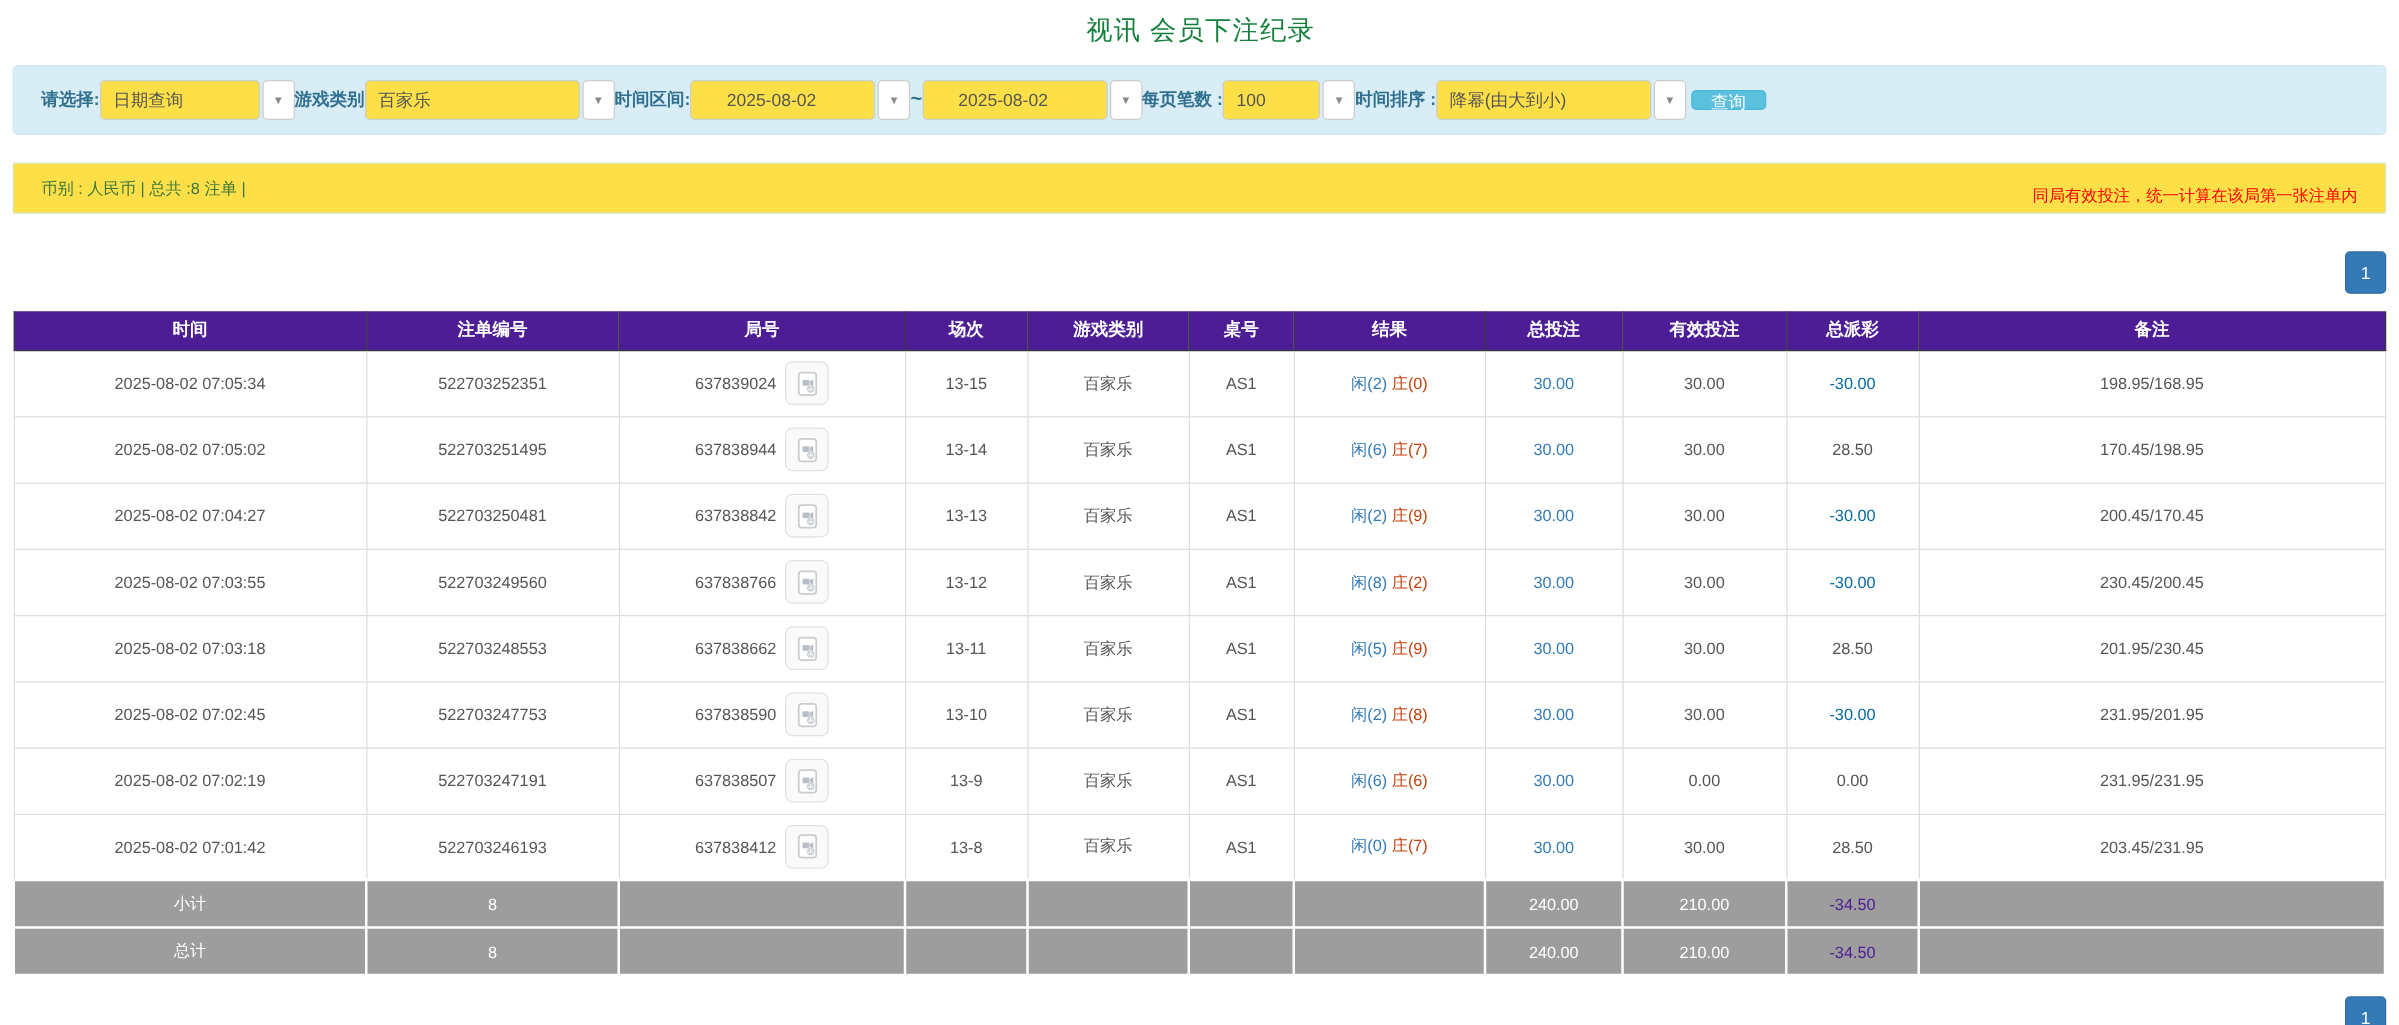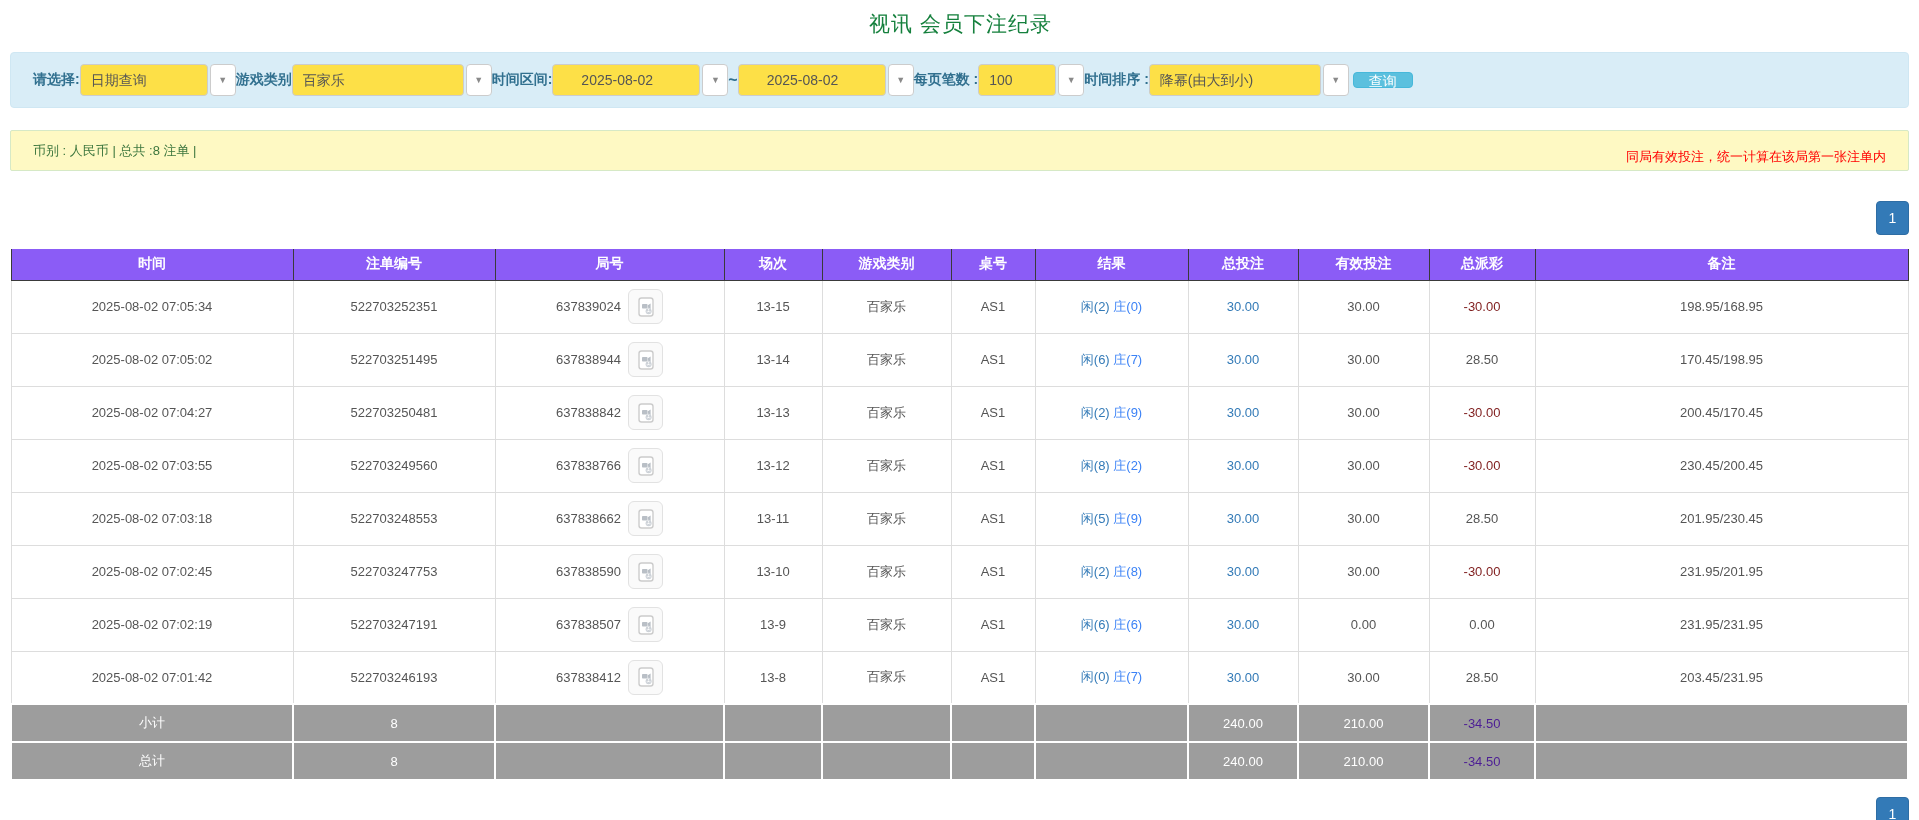--- a/index.html
+++ b/index.html
@@ -36,53 +36,53 @@
   .w-count   { width:78px;  }
   .w-sort    { width:172px; }
   .tilde { color:#31708f; font-weight:bold; }
   .search-btn {
     background:#5bc0de; border:1px solid #46b8da; color:#fff; font-size:14px;
     border-radius:4px; height:16px; padding:0 15px; cursor:pointer; margin-left:4px;
   }
 
   
   .summary-bar {
-    margin-top:22px; background:#fef9c3; border:1px solid #d6e9c6; border-radius:2px;
+    margin-top:22px; background:#fde047; border:1px solid #d6e9c6; border-radius:2px;
     height:41px; display:flex; align-items:center; justify-content:space-between;
     padding:0 22px; font-size:13px;
   }
   .summary-left  { color:#3c763d; }
   .summary-right { color:#ff0000;margin-top:12px; }
 
   
   .pager-row { display:flex; justify-content:flex-end; margin:30px 0 14px 0; }
   .pager-row.bottom { margin:16px 0 0 0; }
   .page-btn {
     min-width:33px; height:34px; background:#337ab7; border:1px solid #2e6da4;
     color:#fff; font-size:14px; border-radius:4px; cursor:pointer;
     display:flex; align-items:center; justify-content:center;
   }
 
   
   table { width:100%; border-collapse:collapse; table-layout:fixed; font-size:13px; }
   thead th {
-    background:#8b5cf6; color:#fff; font-weight:bold; font-size:14px;
+    background:#4c1d95; color:#fff; font-weight:bold; font-size:14px;
     height:31px; border:1px solid #3a3a3a; border-top:none; text-align:center;
   }
   tbody td {
     background:#fff; border:1px solid #ddd; height:53px; text-align:center;
     color:#555; overflow:hidden;
   }
   .c1{width:282px}.c2{width:202px}.c3{width:229px}.c4{width:98px}.c5{width:129px}
   .c6{width:84px}.c7{width:153px}.c8{width:110px}.c9{width:131px}.c10{width:106px}.c11{width:auto}
 
   .player { color:#337ab7; }
-  .banker { color:#3b82f6; }
+  .banker { color:#c2410c; }
   .bet-link { color:#337ab7; text-decoration:none; cursor:pointer; }
-  .payout.neg { color:#7f1d1d; }
+  .payout.neg { color:#0369a1; }
 
   .round-cell { display:flex; align-items:center; justify-content:center; gap:7px; }
   .video-btn {
     width:35px; height:35px; background:#fafafa; border:1px solid #e2e2e2;
     border-radius:6px; cursor:pointer; display:inline-flex; align-items:center; justify-content:center;
     padding:0;
   }
 
   tfoot td {
     background:#9d9d9d; color:#fff; height:38px; text-align:center;

